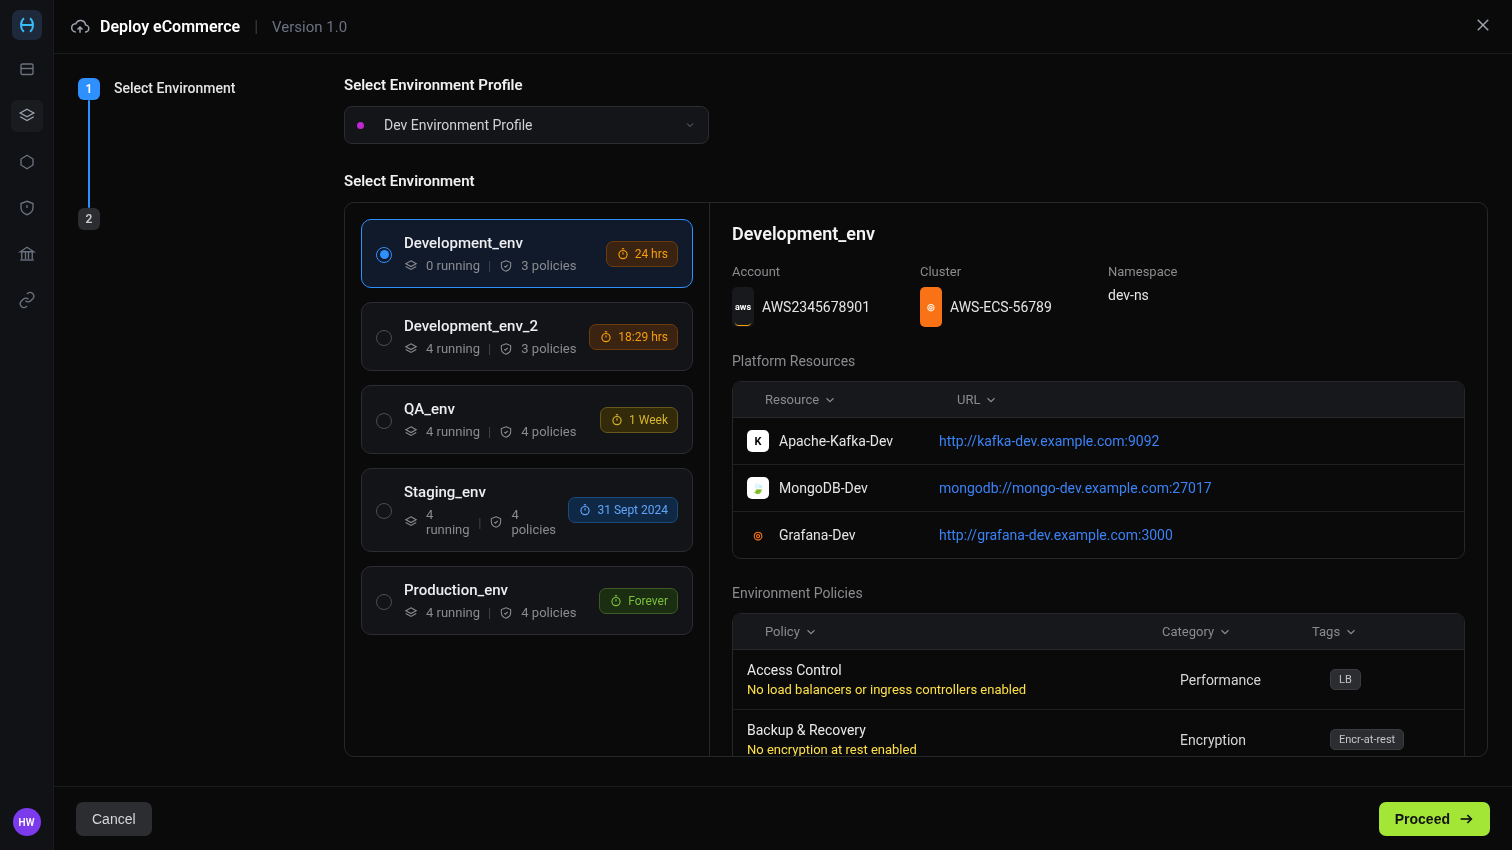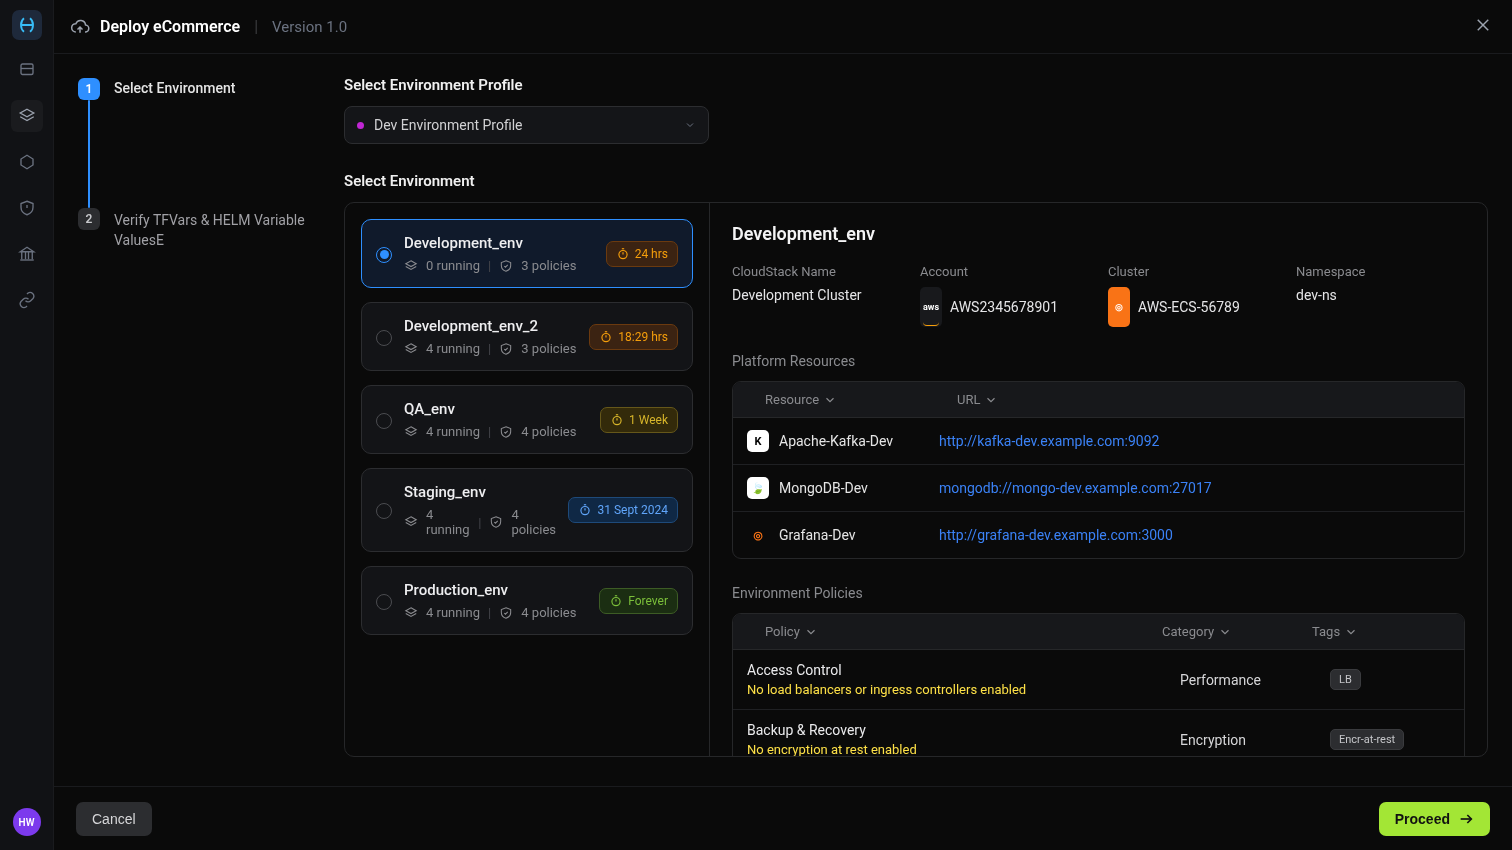--- a/index.html
+++ b/index.html
@@ -102,21 +102,21 @@
   }
 
   .profile-select {
     width: 365px;
     background:#141518;
     border:1px solid #2c2d30;
     border-radius:8px;
     height:38px;
     display:flex;align-items:center;
     padding: 16px 12px;
-    gap:10px;
+    gap:20px;
     cursor:pointer;
     margin-bottom: 28px;
   }
   .dot-purple { width:7px;height:7px;border-radius:50%;background:#c026d3; }
   .profile-select-text { flex:1; color:#d1d1d3; font-size:14px; }
   .chev { color:#6b7280; }
 
   
   .env-grid {
     display:flex;
@@ -345,21 +345,20 @@
       <div class="stepper">
         <div class="step">
           <div class="step-badge active">1</div>
           <div class="step-label active">Select Environment</div>
         </div>
         <div class="step-connector">
             <div class="step-connector-line"></div>
           </div>
         <div class="step">
           <div class="step-badge inactive">2</div>
-          <div class="step-label inactive">Verify TFVars &amp; HELM  Variable ValuesE</div>
         </div>
       </div>
 
       <div class="content">
         <div class="section-label">Select Environment Profile</div>
         <div class="profile-select">
           <span class="dot-purple"></span>
           <span class="profile-select-text">Dev Environment Profile</span>
           <svg class="chev" width="12" height="12" viewBox="0 0 24 24" fill="none" stroke="currentColor" stroke-width="2">
               <polyline points="6 9 12 15 18 9"></polyline>
@@ -506,24 +505,20 @@
                   <span>Forever</span>
                 </div>
               </div>
             </div>
 
           <div class="env-right">
             <div class="env-title">Development_env</div>
 
             <div class="meta-grid">
               <div class="meta-item">
-                <div class="meta-label">CloudStack Name</div>
-                <div class="meta-value">Development Cluster</div>
-              </div>
-              <div class="meta-item">
                 <div class="meta-label">Account</div>
                 <div class="meta-value">
                   <span class="provider-icon aws-icon">aws<span class="aws-smile"></span></span>
                   <span>AWS2345678901</span>
                 </div>
               </div>
               <div class="meta-item">
                 <div class="meta-label">Cluster</div>
                 <div class="meta-value">
                   <span class="provider-icon ecs-icon">◎</span>

